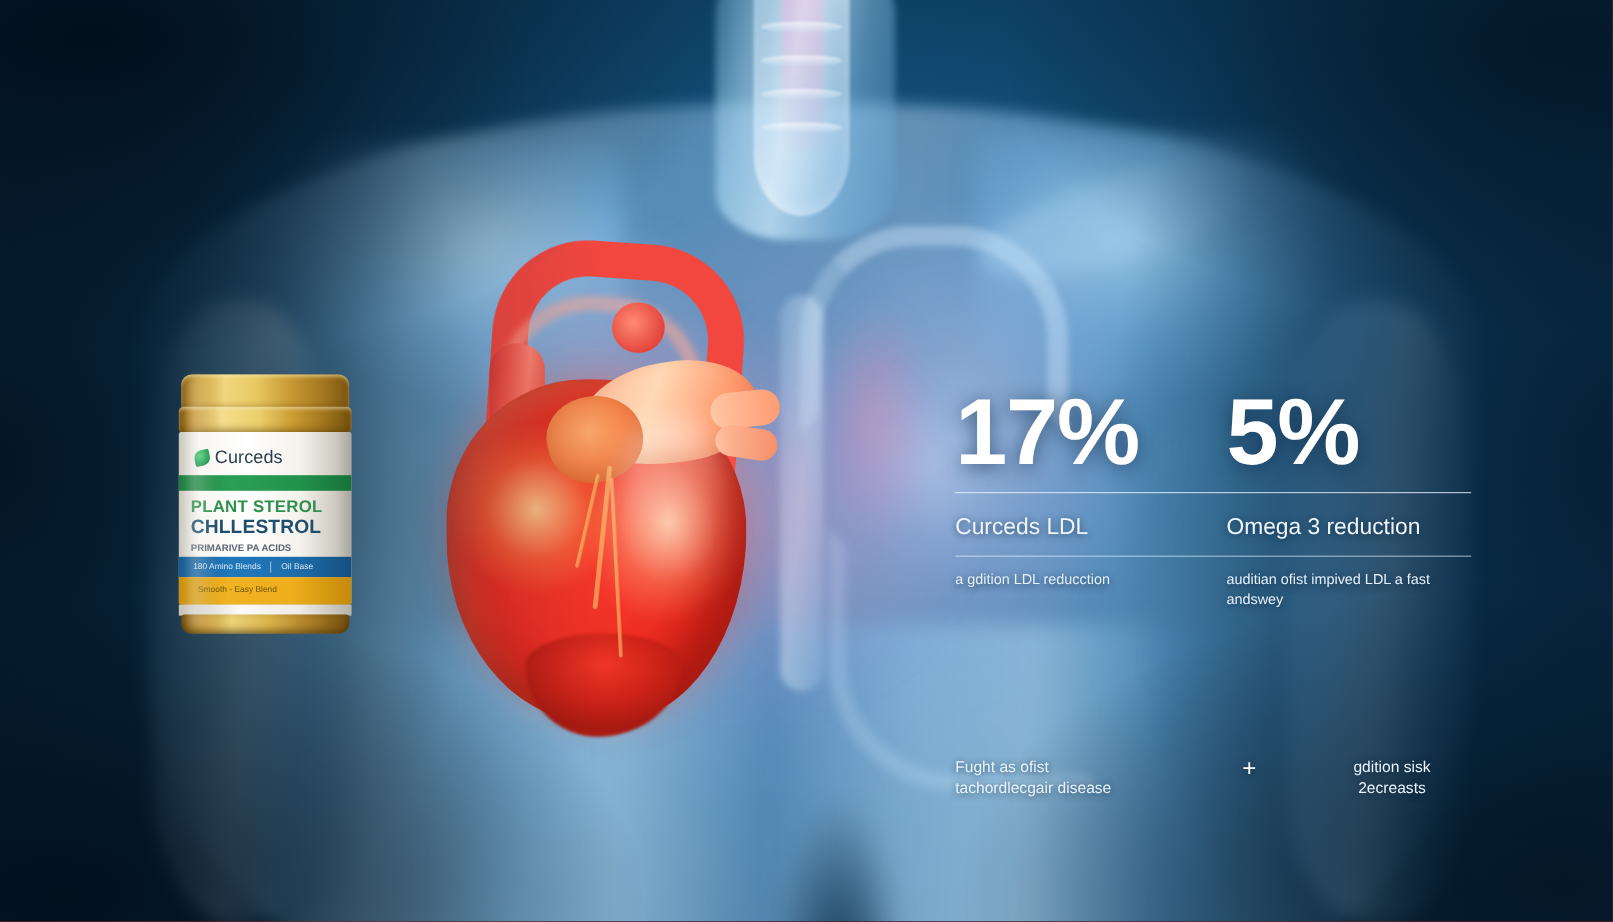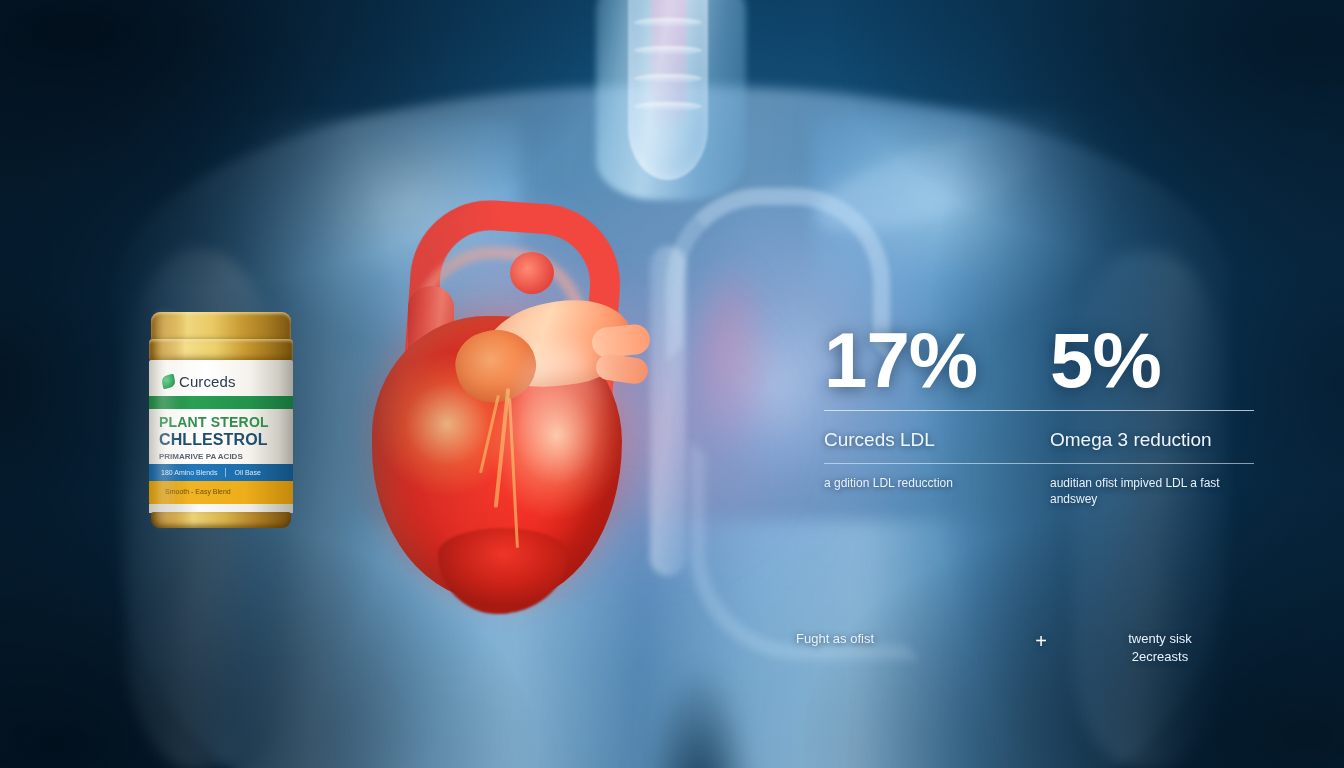--- a/index.html
+++ b/index.html
@@ -507,21 +507,21 @@
     left: 10px; top: 2px;
     width: 22px; height: 210px;
     background: linear-gradient(90deg, rgba(255,255,255,0.30), rgba(255,255,255,0));
     filter: blur(4px);
     pointer-events: none;
   }
 
   
   .stats {
     position: absolute;
-    left: 824px; top: 322px;
+    left: 796px; top: 322px;
     width: 430px;
   }
   .stat-cols {
     display: flex;
   }
   .stat-col { width: 50%; }
   .stat-num {
     font-size: 78px;
     font-weight: 700;
     color: #ffffff;
@@ -694,21 +694,22 @@
       </div>
       <div class="stat-col">
         <div class="stat-desc">auditian ofist impived LDL a fast andswey</div>
       </div>
     </div>
   </div>
 
   <div class="bottom-row">
     <div class="bcol bcol-l">
       <div>Fught as ofist</div>
+      <div>tachordlecgair disease</div>
     </div>
     <div class="bplus">+</div>
     <div class="bcol bcol-r">
-      <div>twenty sisk</div>
+      <div>gdition sisk</div>
       <div>2ecreasts</div>
     </div>
   </div>
 
 </div>
 
 </body></html>

